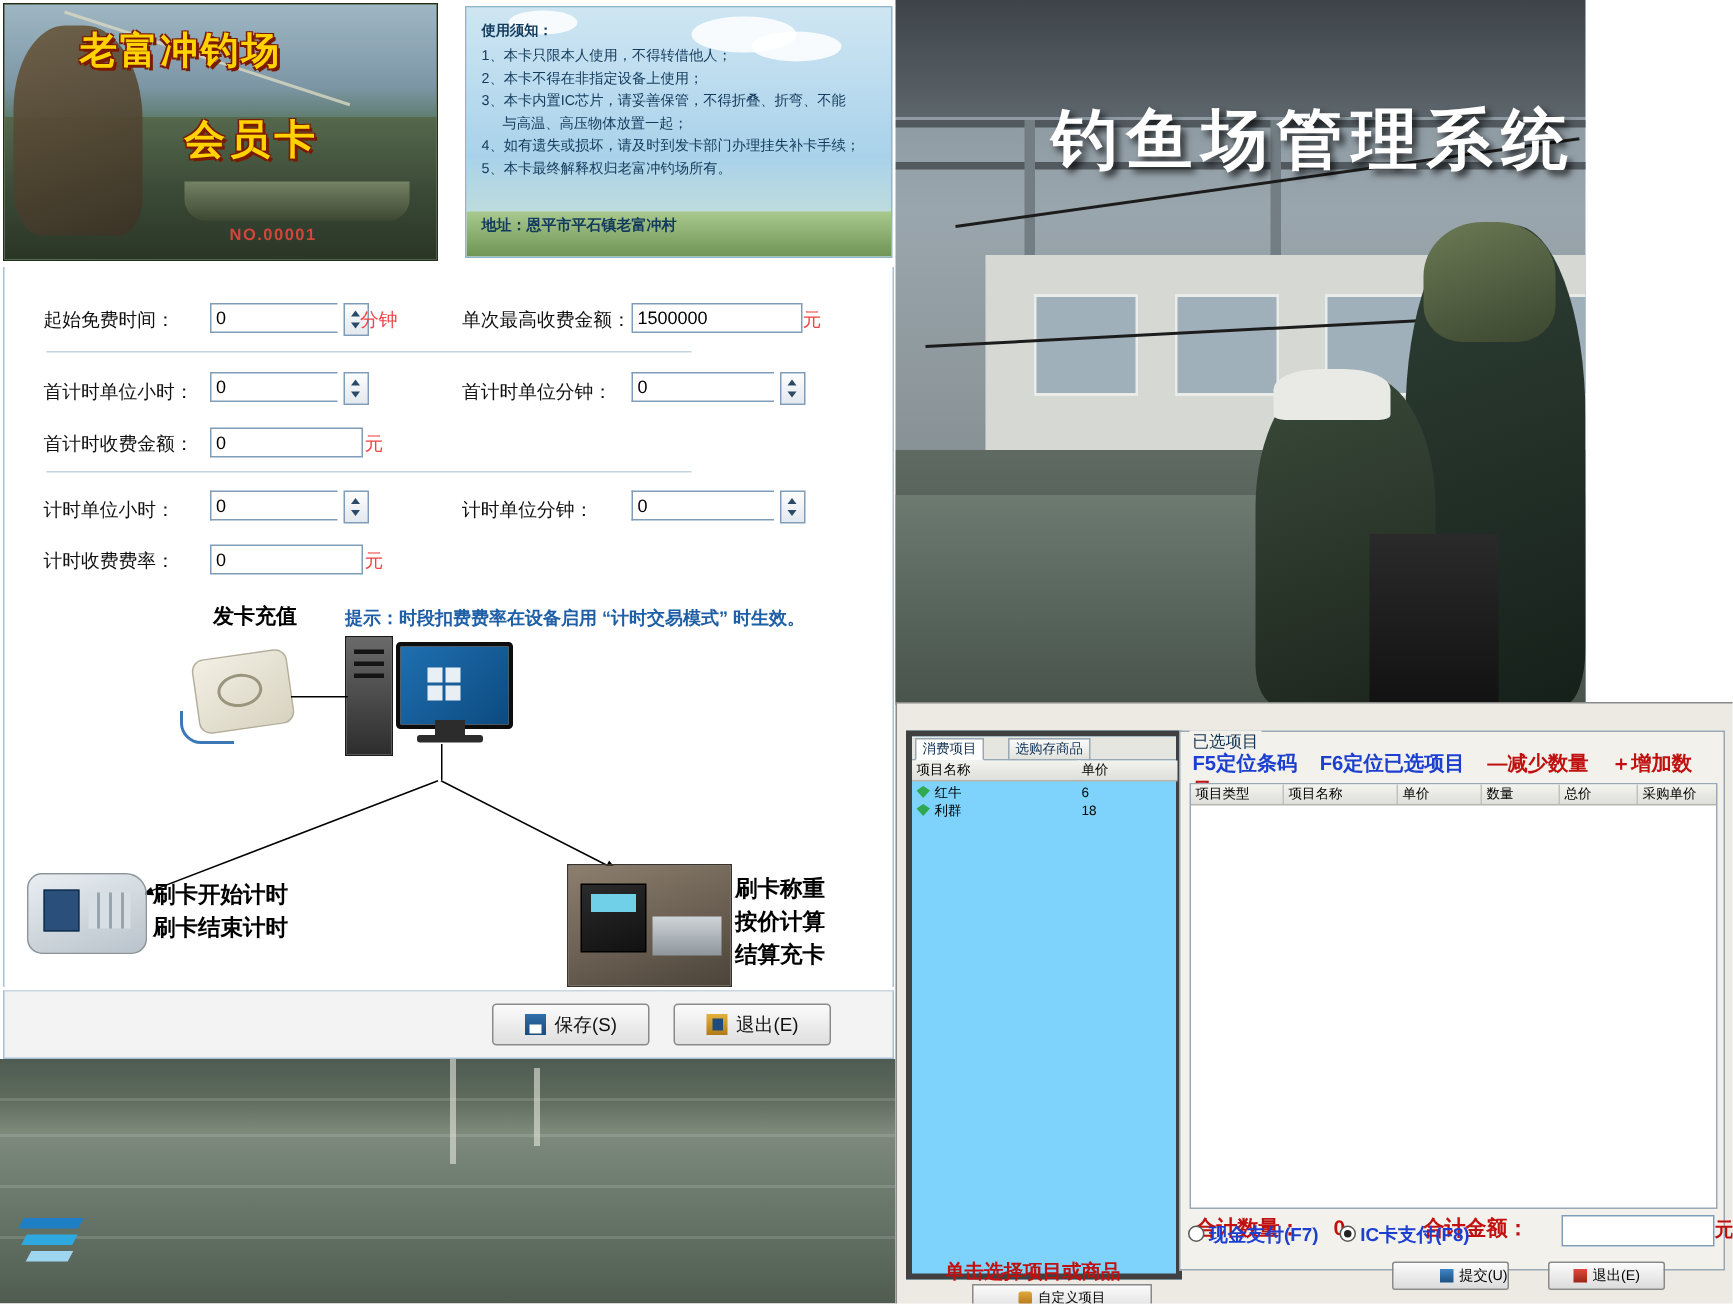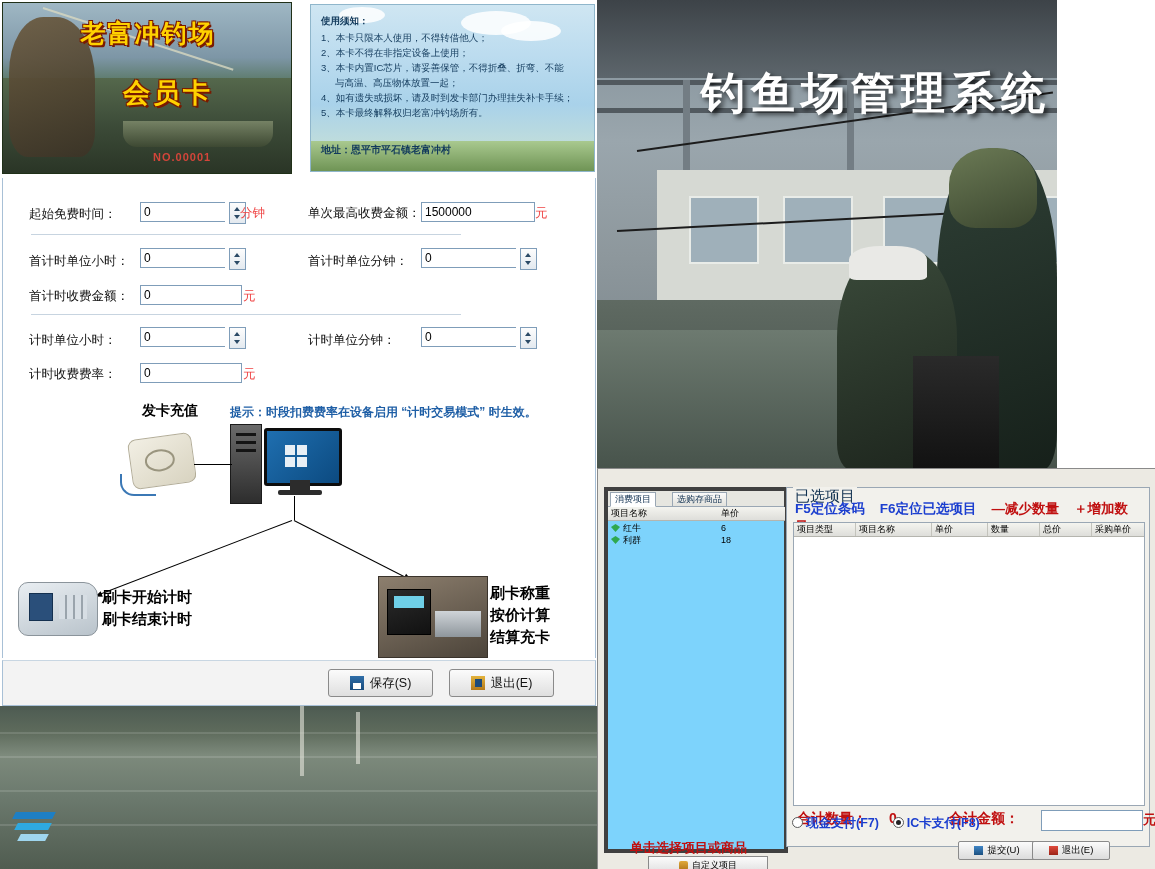--- a/index.html
+++ b/index.html
@@ -24,21 +24,21 @@
     background:linear-gradient(180deg,#9fb7c4 0%,#7d96a6 70%,#5c7a6a 100%);}
   .card-left .water{position:absolute;left:0;top:44%;width:100%;height:56%;
     background:linear-gradient(180deg,#55684c 0%,#3c4b38 50%,#2a3526 100%);}
   .card-left .angler{position:absolute;left:6px;top:14px;width:86px;height:140px;
     background:linear-gradient(160deg,#6b5a3f 0%,#3b3326 100%);
     border-radius:40% 45% 18% 22%;opacity:.92;}
   .card-left .rod{position:absolute;left:40px;top:4px;width:200px;height:2px;
     background:#d8d8c0;transform:rotate(18deg);transform-origin:left center;opacity:.8;}
   .card-left .boat{position:absolute;left:120px;top:118px;width:150px;height:26px;
     background:linear-gradient(180deg,#7f8b6c,#3f4a33);border-radius:0 0 14px 14px;opacity:.85;}
-  .title-top{position:absolute;left:50px;top:14px;width:190px;text-align:center;
+  .title-top{position:absolute;left:50px;top:14px;width:190px;
     font-size:25px;font-weight:bold;color:#ffd200;
     text-shadow:2px 2px 0 #7a1a00,-1px -1px 0 #7a1a00,1px -1px 0 #7a1a00,-1px 1px 0 #7a1a00;
     letter-spacing:2px;white-space:nowrap;}
   .title-bottom{position:absolute;left:70px;top:72px;width:190px;text-align:center;
     font-size:27px;font-weight:bold;color:#ffd200;
     text-shadow:2px 2px 0 #7a1a00,-1px -1px 0 #7a1a00,1px -1px 0 #7a1a00,-1px 1px 0 #7a1a00;
     letter-spacing:3px;white-space:nowrap;}
   .card-no{position:absolute;left:150px;top:148px;font-size:11px;font-weight:bold;
     color:#d4453a;letter-spacing:1px;}
 
@@ -189,21 +189,21 @@
     padding:0 4px;line-height:13px;}
   .tab.sel{background:#fff;border-bottom-color:#fff;}
   .lh{position:absolute;top:16px;height:13px;background:linear-gradient(180deg,#f4f4ef,#dededa);
     border-bottom:1px solid #b5b5ae;font-size:9px;color:#000;line-height:13px;padding-left:3px;}
   .litem{position:absolute;font-size:9px;color:#000;line-height:12px;}
   .gem{display:inline-block;width:9px;height:8px;background:#2fa84f;
     clip-path:polygon(50% 0,100% 38%,50% 100%,0 38%);margin-right:3px;vertical-align:-1px;}
 
   .pos-right{position:absolute;left:188px;top:18px;width:362px;height:358px;
     background:#f2f1ec;border:1px solid #9aa7b4;}
-  .grp-label{position:absolute;left:6px;top:-1px;font-size:15px;color:#103050;background:#f2f1ec;padding:0 2px;}
+  .grp-label{position:absolute;left:6px;top:-1px;font-size:11px;color:#103050;background:#f2f1ec;padding:0 2px;}
   .hint-row{position:absolute;left:8px;top:12px;width:346px;font-size:13.5px;font-weight:bold;}
   .hint-blue{color:#1c3fcf;}
   .hint-red{color:#c01010;}
   .tbl{position:absolute;left:6px;top:34px;width:350px;height:282px;background:#fff;border:1px solid #9aa7b4;}
   .tbl-head{position:absolute;left:0;top:0;width:100%;height:13px;
     background:linear-gradient(180deg,#f4f4ef,#dededa);border-bottom:1px solid #b5b5ae;}
   .th{position:absolute;top:0;height:13px;line-height:13px;font-size:9px;color:#000;
     border-right:1px solid #c3c3bc;padding-left:3px;box-sizing:border-box;}
   .totals{position:absolute;left:6px;top:320px;width:350px;height:24px;}
   .tot-lbl{position:absolute;font-size:14px;font-weight:bold;color:#c01010;white-space:nowrap;}
@@ -472,21 +472,21 @@
         <span class="tot-unit" style="left:350px;top:3px;">元</span>
       </div>
     </div>
 
     <div class="pay-row">
       <span><span class="radio"></span><span>现金支付(F7)</span></span>
       &nbsp;&nbsp;
       <span><span class="radio on"></span><span>IC卡支付(F8)</span></span>
     </div>
 
-    <div class="pos-btn" style="left:360px;width:76px;">
+    <div class="pos-btn" style="left:330px;width:76px;justify-content:flex-end;">
       <span class="pb-ico"></span>
       <span>提交(U)</span>
     </div>
     <div class="pos-btn" style="left:434px;width:76px;">
       <span class="pb-ico2"></span>
       <span>退出(E)</span>
     </div>
   </div>
 
 </div>

